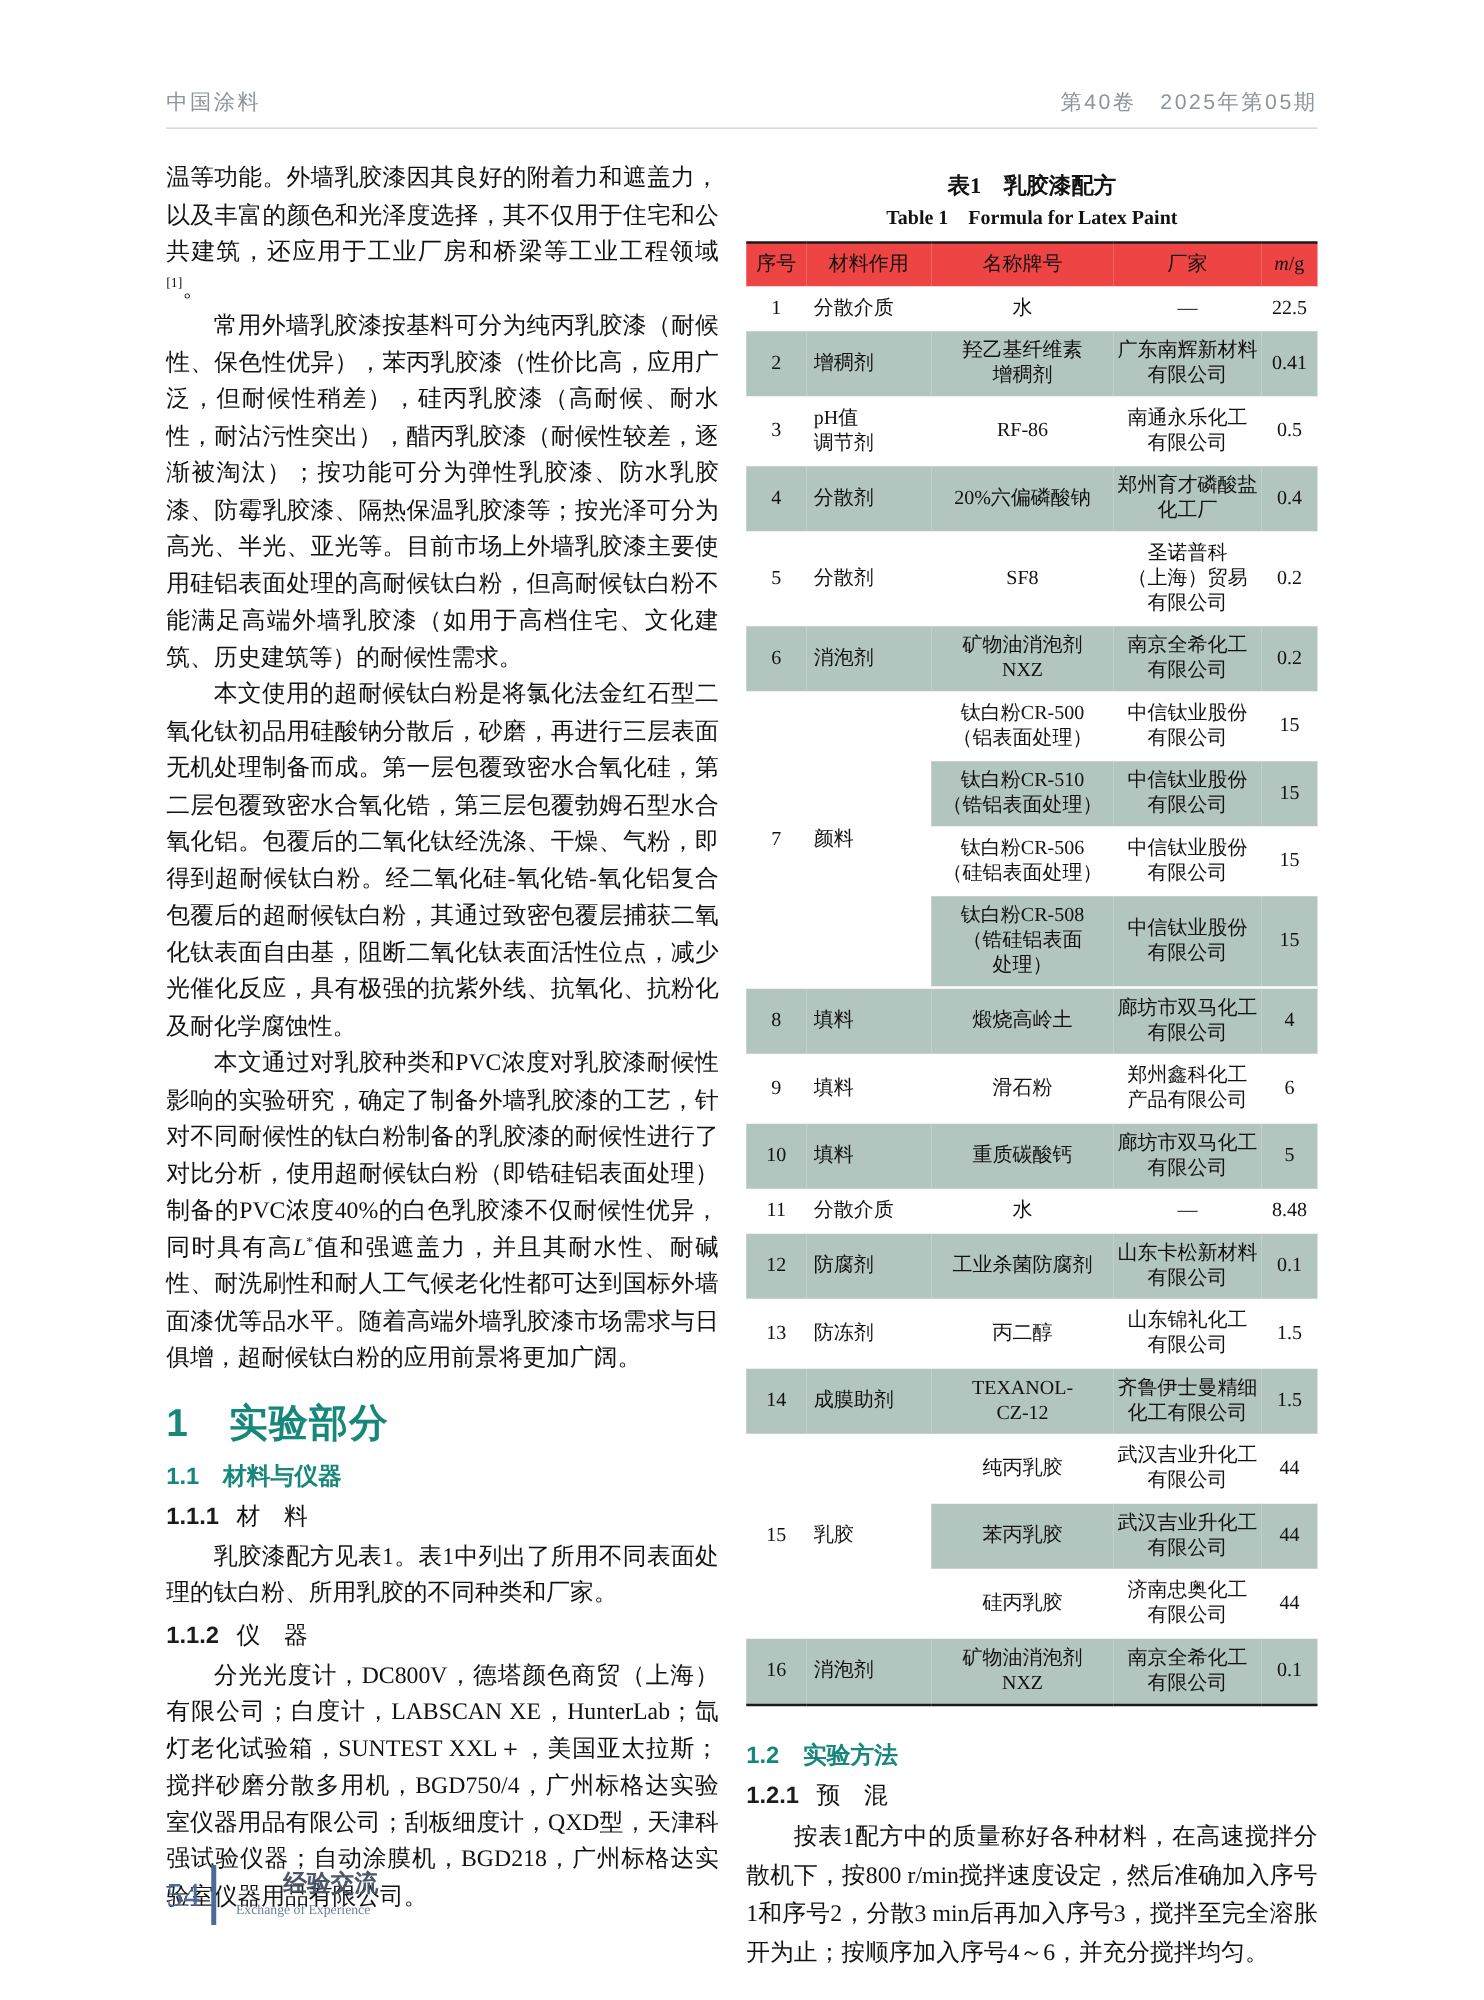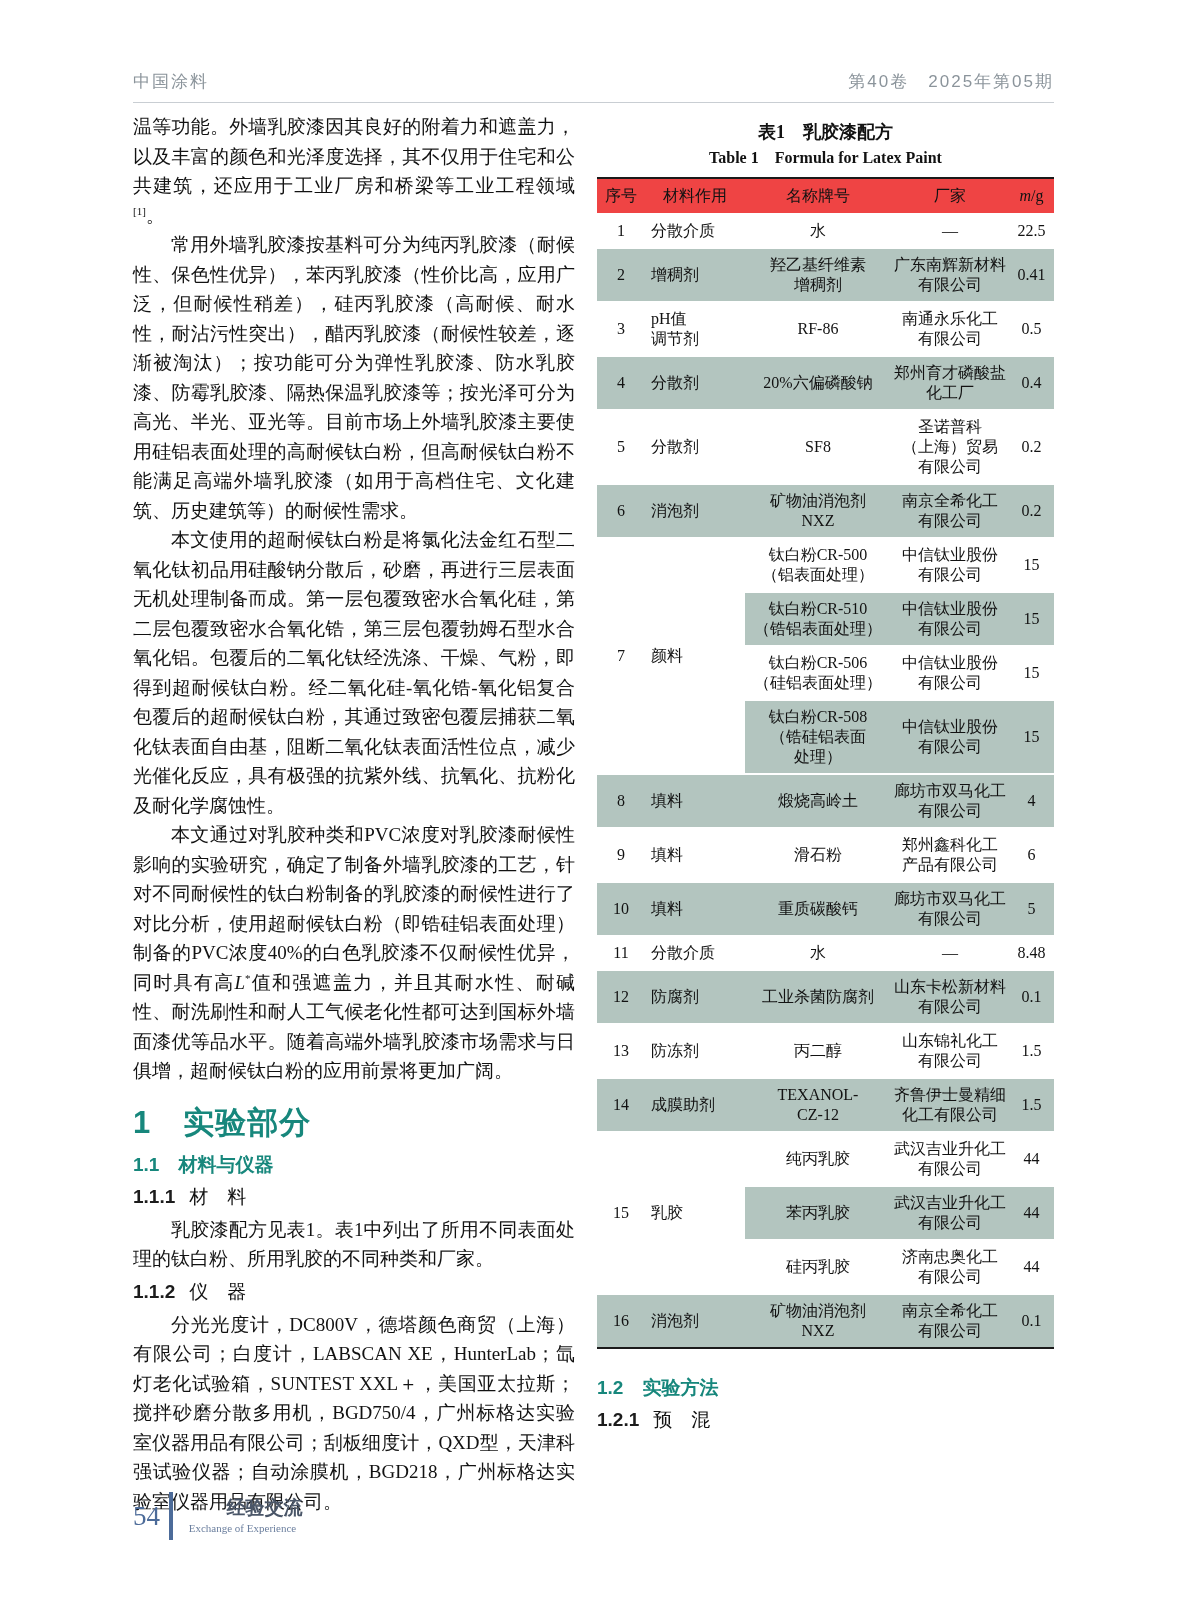--- a/index.html
+++ b/index.html
@@ -7,21 +7,21 @@
         font-family:"Liberation Serif","DejaVu Serif",serif;color:#121212;}
 
   
   .runhead{position:absolute;top:70px;left:133px;width:921px;display:flex;
            justify-content:space-between;align-items:center;
            border-bottom:1.5px solid #c9ced3;padding-bottom:9px;
            font-family:"Liberation Sans","DejaVu Sans",sans-serif;
            font-size:17px;color:#8b949b;letter-spacing:2px;}
 
   
-  .columns{position:absolute;top:112px;left:133px;width:921px;display:flex;gap:22px;}
+  .columns{position:absolute;top:128px;left:133px;width:921px;display:flex;gap:22px;}
   .col-left{width:442px;}
   .col-right{width:457px;}
 
   .para{font-size:19px;line-height:29.5px;text-align:justify;margin:0;}
   .indent{text-indent:2em;}
   .para sup{font-size:11px;line-height:0;}
   .sym-i{font-style:italic;}
 
   h1.sec{font-family:"Liberation Sans","DejaVu Sans",sans-serif;color:#17877c;
          font-size:31px;font-weight:bold;margin:16px 0 8px 0;letter-spacing:1px;}
@@ -283,20 +283,21 @@
             <td class="shade">南京全希化工
 有限公司</td>
             <td class="shade">0.1</td>
           </tr>
         </tbody>
       </table>
 
       <div class="right-block">
         <h2 class="sec">1.2　实验方法</h2>
         <h3 class="sec"><span class="num">1.2.1</span><span>预　混</span></h3>
+        <p class="para-r indent">按表1配方中的质量称好各种材料，在高速搅拌分散机下，按800 r/min搅拌速度设定，然后准确加入序号1和序号2，分散3 min后再加入序号3，搅拌至完全溶胀开为止；按顺序加入序号4～6，并充分搅拌均匀。</p>
       </div>
     </div>
   </div>
 
   <div class="footer">
     <span class="pagenum">54</span>
     <span class="bar"></span>
     <span>
       <div class="colname-zh">经验交流</div>
       <div class="colname-en">Exchange of Experience</div>

